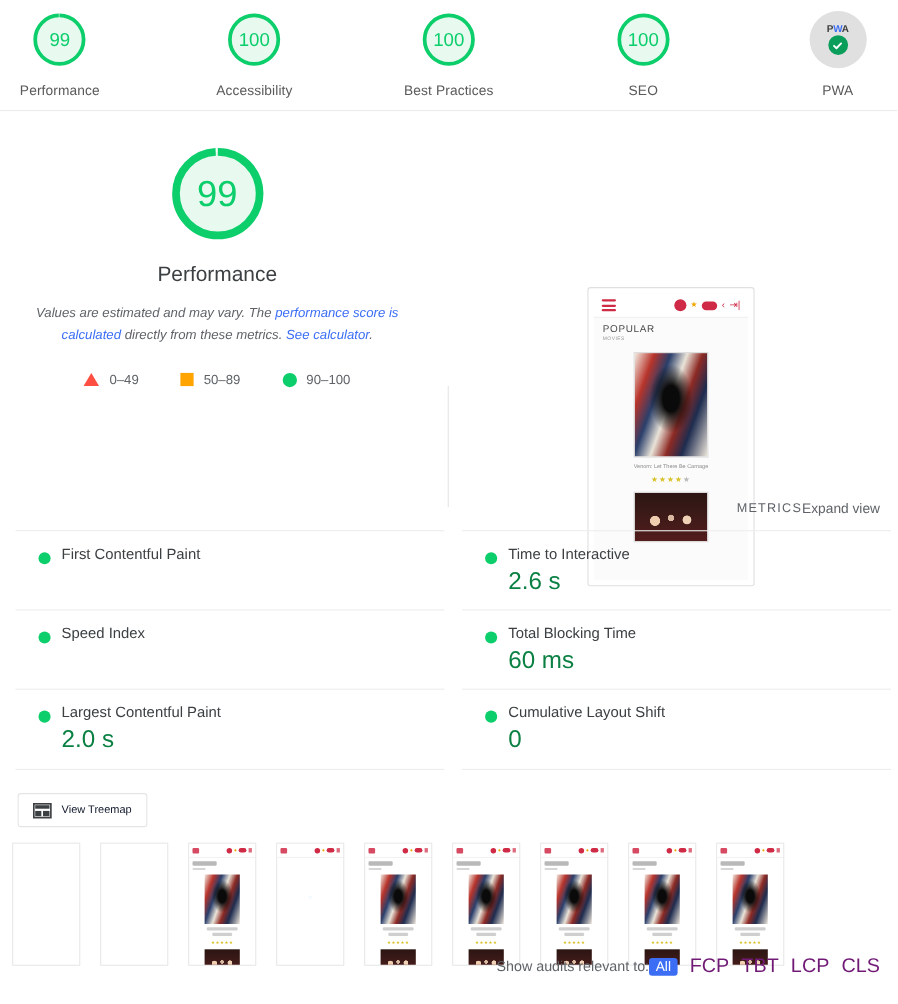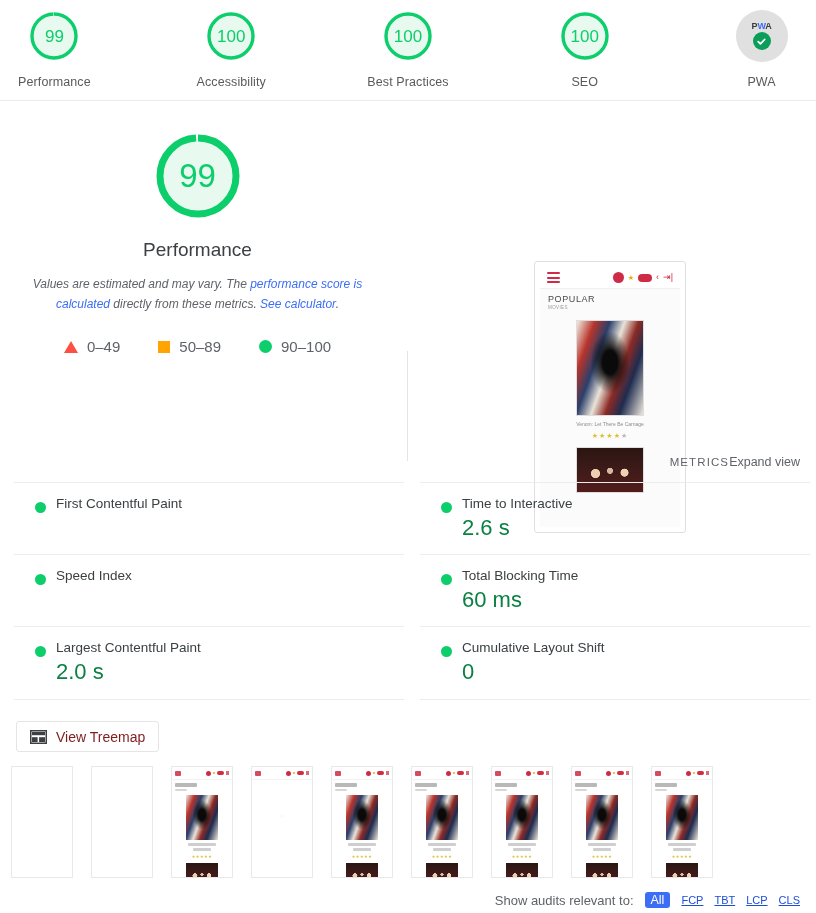--- a/index.html
+++ b/index.html
@@ -83,21 +83,21 @@
     font-size: 12px;
     line-height: 20px;
     color: #5f6368;
     font-style: italic;
   }
   .desc a { color: #3b6ef5; text-decoration: none; }
 
   .legend {
     margin-top: 24px;
     display: flex; align-items: center; gap: 38px;
-    font-size: 15px; color: #5f6368;
+    font-size: 12px; color: #5f6368;
   }
   .legend .cell { display: flex; align-items: center; gap: 9px; }
   .tri {
     width: 0; height: 0;
     border-left: 7px solid transparent;
     border-right: 7px solid transparent;
     border-bottom: 12px solid #ff4e42;
   }
   .sq { width: 12px; height: 12px; background: #ffa400; }
   .dot-lg { width: 13px; height: 13px; border-radius: 50%; background: #0cce6b; }
@@ -182,21 +182,21 @@
 
   
   .treemap-btn {
     position: absolute; left: 16px; top: 721px;
     height: 31px;
     display: inline-flex; align-items: center; gap: 9px;
     padding: 0 13px;
     border: 1px solid #e5e5e5; border-radius: 3px;
     background: #fff;
   }
-  .treemap-label { font-size: 14px; color: #7f1d1d; }
+  .treemap-label { font-size: 10px; color: #0f172a; }
   .tm-icon { width: 17px; height: 14px; display:block; }
 
   
   .filmstrip {
     position: absolute; left: 11px; top: 766px;
     width: 794px;
     display: flex; gap: 18px;
   }
   .frame {
     width: 62px; height: 112px;
@@ -233,31 +233,31 @@
     background:
       radial-gradient(circle at 28% 58%, #f0cdb0 0 9%, rgba(0,0,0,0) 10%),
       radial-gradient(circle at 50% 52%, #d8b8a0 0 8%, rgba(0,0,0,0) 9%),
       radial-gradient(circle at 72% 56%, #efd2b6 0 8%, rgba(0,0,0,0) 9%),
       linear-gradient(180deg, #2b1512 0%, #3a1a18 40%, #521d1c 100%);
   }
   .f-spinner { position:absolute; left:50%; top:42%; transform:translateX(-50%); font-size:5px; color:#5bc8d8; }
 
   
   .audit-filter {
-    position: absolute; right: 16px; top: 892px;
-    display: flex; align-items: center; gap: 11px;
+    position: absolute; right: 16px; top: 868px;
+    display: flex; align-items: center; 
     font-size: 13px; color: #5f6368; margin-left: 32px;
   }
   .filter-pill {
     background: #3b6ef5; color: #fff;
     border-radius: 3px; padding: 1px 6px;
     font-size: 12.5px;
   }
   .filter-link {
-    color: #1d4ed8; text-decoration: underline; font-size: 11px;
+    color: #701a75; font-size: 18px;
   }
 </style>
 </head>
 <body>
 
 <div class="page">
 
   <div class="scores-bar" id="scores-bar">
       <div class="score-item">
         <div class="gauge-wrap">

